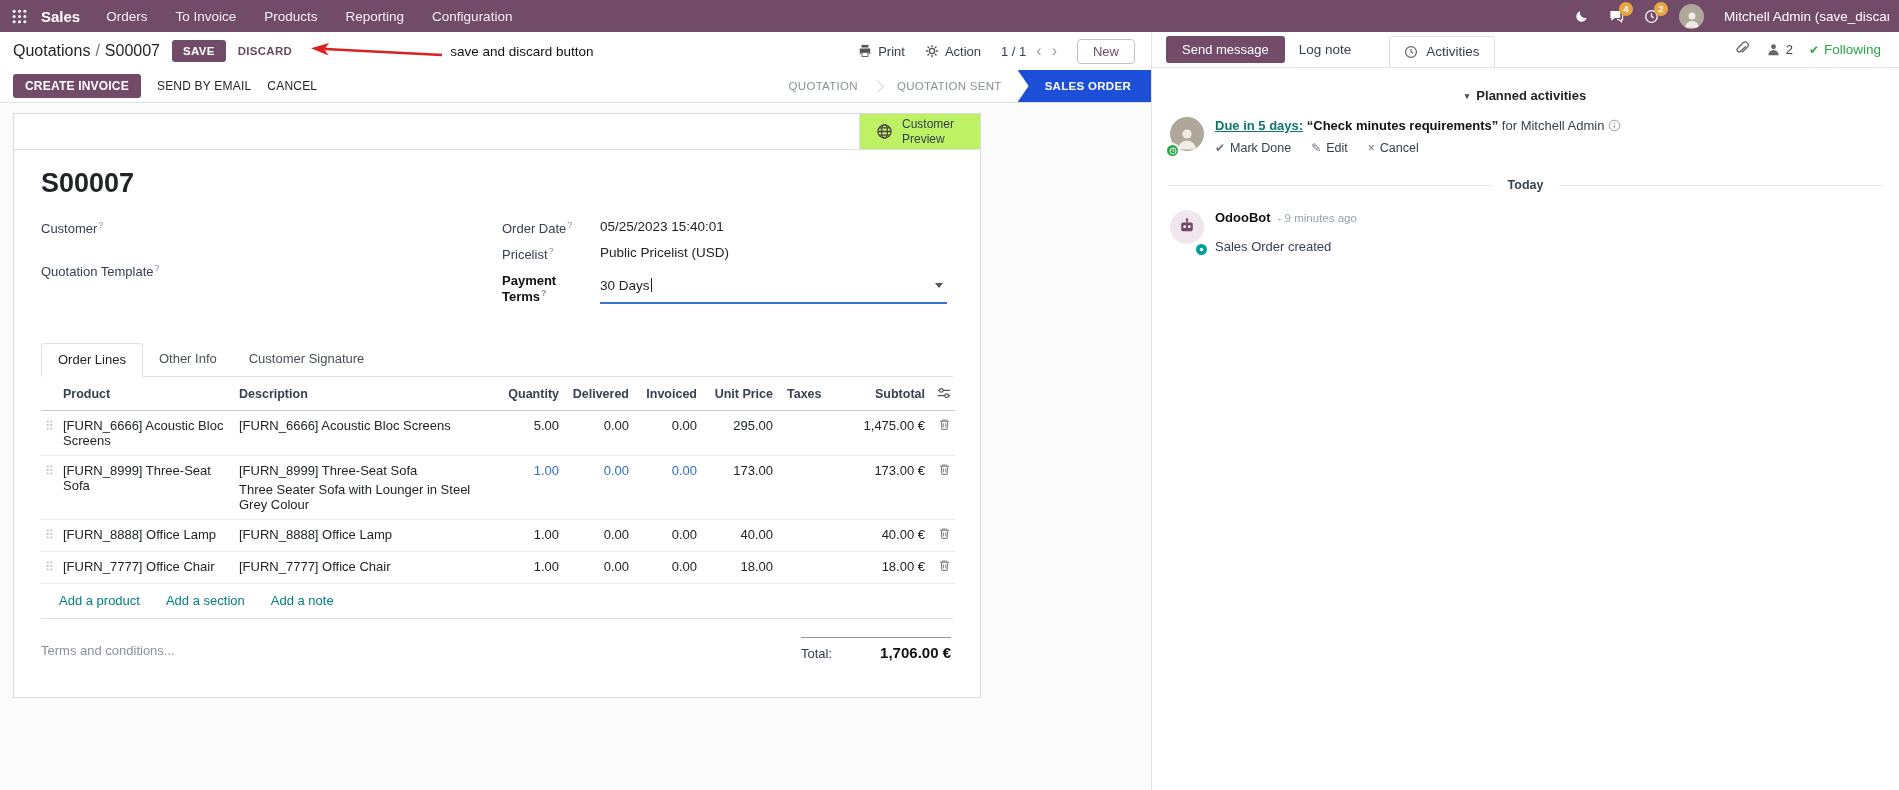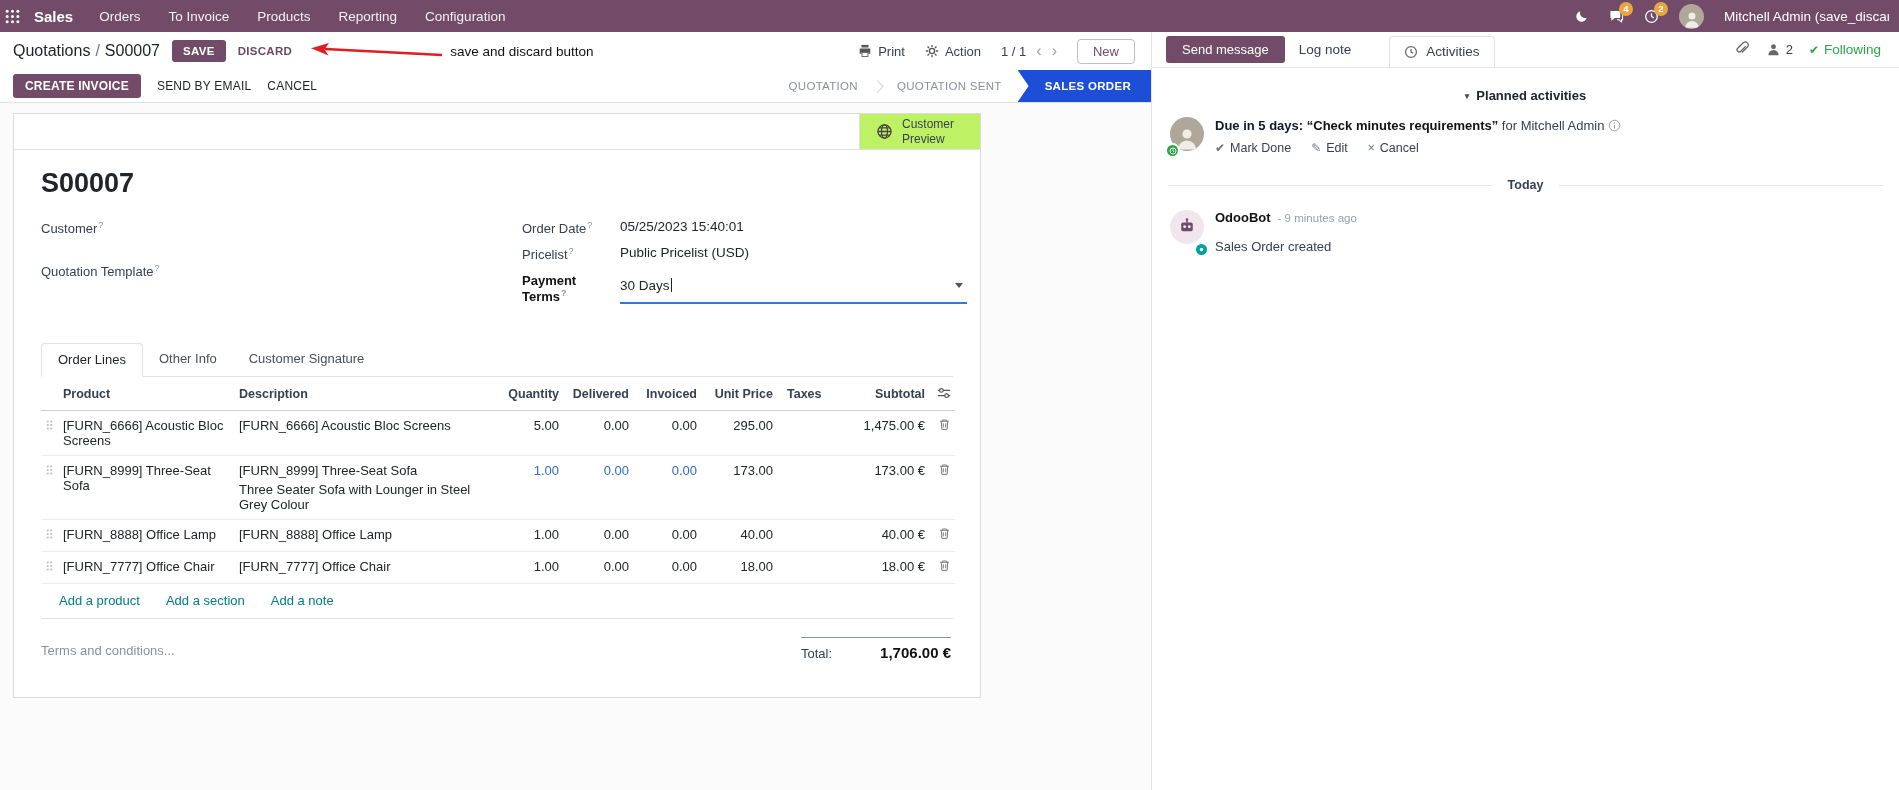--- a/index.html
+++ b/index.html
@@ -1,21 +1,21 @@
 <!DOCTYPE html>
 <html><head>
 <meta charset="utf-8">
 <style>
   * { margin:0; padding:0; box-sizing:border-box; }
   html,body { width:1899px; height:790px; overflow:hidden; background:#fff;
     font-family:"Liberation Sans", sans-serif; color:#212529; font-size:13px; }
 
   
   .navbar { height:32px; background:#714B67; display:flex; align-items:center;
-    justify-content:space-between; padding:0 10px 0 1px; color:#fff; }
+    justify-content:space-between; padding:0 10px 0 8px; color:#fff; }
   .nav-left { display:flex; align-items:center; gap:10px; }
   .apps-btn { display:flex; align-items:center; padding:2px 4px; cursor:pointer; }
   .brand { font-size:15px; font-weight:700; margin-right:16px; }
   .nav-menu { display:flex; align-items:center; gap:28px; }
   .nav-menu span { font-size:13.5px; color:rgba(255,255,255,.92); cursor:pointer; }
   .nav-right { display:flex; align-items:center; gap:20px; }
   .systray-icon { position:relative; display:flex; align-items:center; cursor:pointer; }
   .badge { position:absolute; top:-7px; right:-9px; min-width:14px; height:14px;
     background:#e7a642; color:#fff; border-radius:8px; font-size:9.5px; font-weight:700;
     line-height:14px; text-align:center; padding:0 3px; }
@@ -68,21 +68,21 @@
   
   .content { flex:1; background:#fbfbfc; padding:10px 13px; overflow:hidden; }
   .sheet { width:968px; background:#fff; border:1px solid #d9dbde; min-height:512px; }
   .sheet-topbar { height:36px; border-bottom:1px solid #dee2e6; display:flex; justify-content:flex-end; }
   .stat-btn { display:flex; align-items:center; gap:9px; border:none; border-left:1px solid #dee2e6;
     background:#bef264; padding:0 16px; cursor:pointer; font-family:inherit; }
   .stat-btn .lbl { font-size:12px; line-height:1.2; color:#374151; text-align:left; width:62px; }
   .sheet-body { padding:2px 27px 36px; }
   h1.doc-title { font-size:27px; font-weight:600; color:#212529; margin:16px 0 20px; }
 
-  .fields { display:grid; grid-template-columns:457px 1fr; column-gap:24px; }
+  .fields { display:grid; grid-template-columns:457px 1fr; column-gap:4px; }
   .frow { display:flex; margin-bottom:9px; }
   .flabel { width:123px; flex:none; font-size:13px; color:#374151; font-weight:500; padding-top:1px; }
   .fields-right .flabel { width:98px; }
   .flabel.bold { font-weight:700; color:#111; }
   sup.help { font-size:9px; color:#8a8f98; margin-left:1px; }
   .fvalue { font-size:13.5px; color:#212529; }
   .link-teal { color:#017e84; cursor:pointer; }
   .addr div { line-height:17px; color:#374151; }
   .qtemplate { margin-top:26px; }
   .pt-field { width:347px; display:flex; align-items:center; justify-content:space-between;
@@ -140,21 +140,21 @@
 
   .activity { display:flex; gap:11px; margin-bottom:20px; padding-left:2px; }
   .av-wrap { position:relative; flex:none; }
   .avatar { width:34px; height:34px; border-radius:50%; background:#b0a79b; overflow:hidden;
     display:flex; align-items:flex-end; justify-content:center; }
   .avatar.bot { background:#f1e6ee; align-items:center; }
   .av-badge { position:absolute; bottom:-3px; left:-5px; width:15px; height:15px; border-radius:50%;
     background:#28a745; border:2px solid #fff; display:flex; align-items:center; justify-content:center; }
   .av-badge.right { left:auto; right:-5px; background:#00a09d; }
   .act-line1 { font-size:13px; color:#374151; line-height:1.4; }
-  .due { color:#0f172a; font-weight:700; }
+  .due { color:#0f766e; font-weight:700;text-decoration:underline; }
   .summary { font-weight:700; color:#111; }
   .act-actions { display:flex; gap:20px; margin-top:6px; }
   .act-link { display:flex; align-items:center; gap:5px; font-size:12.5px; color:#374151; cursor:pointer; }
   .act-link .ic { color:#6b7280; font-size:12px; }
 
   .date-divider { position:relative; text-align:center; margin:22px 0 18px; }
   .date-divider::before { content:""; position:absolute; left:0; right:0; top:50%;
     border-top:1px solid #e4e6e9; }
   .date-divider span { position:relative; background:#fff; padding:0 16px; font-size:12.5px;
     font-weight:600; color:#374151; }

